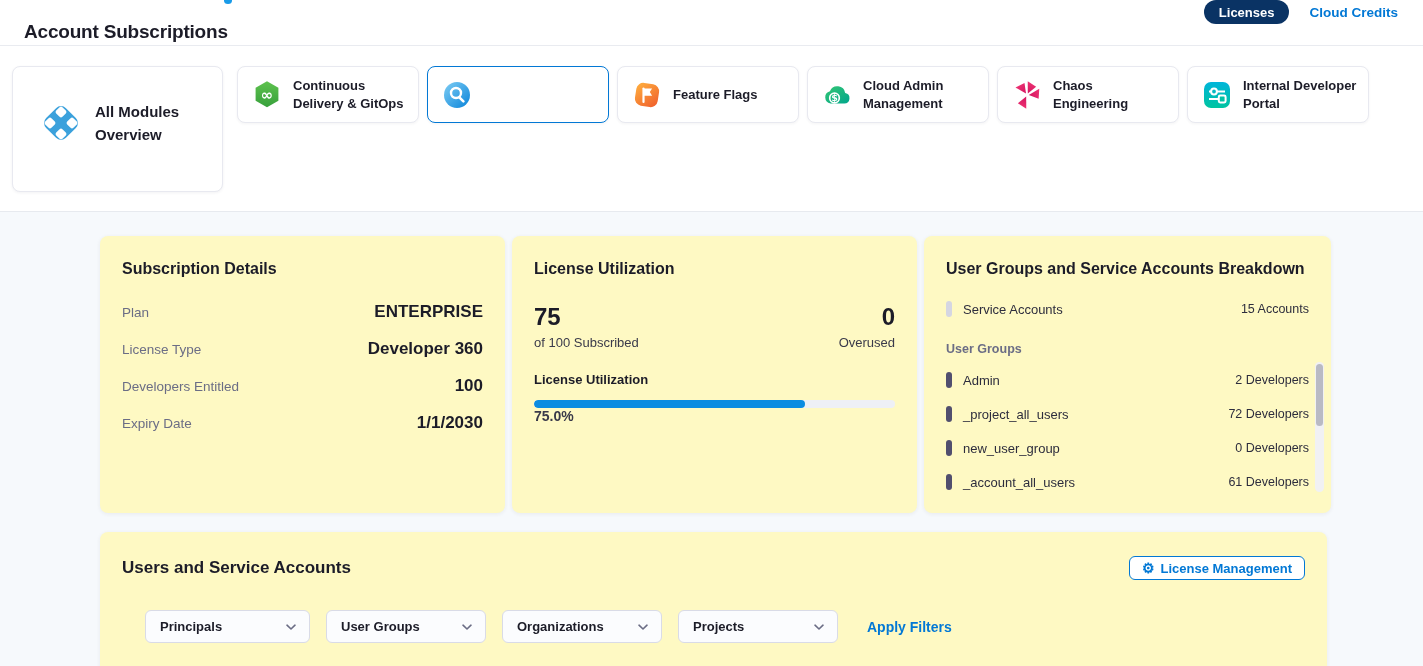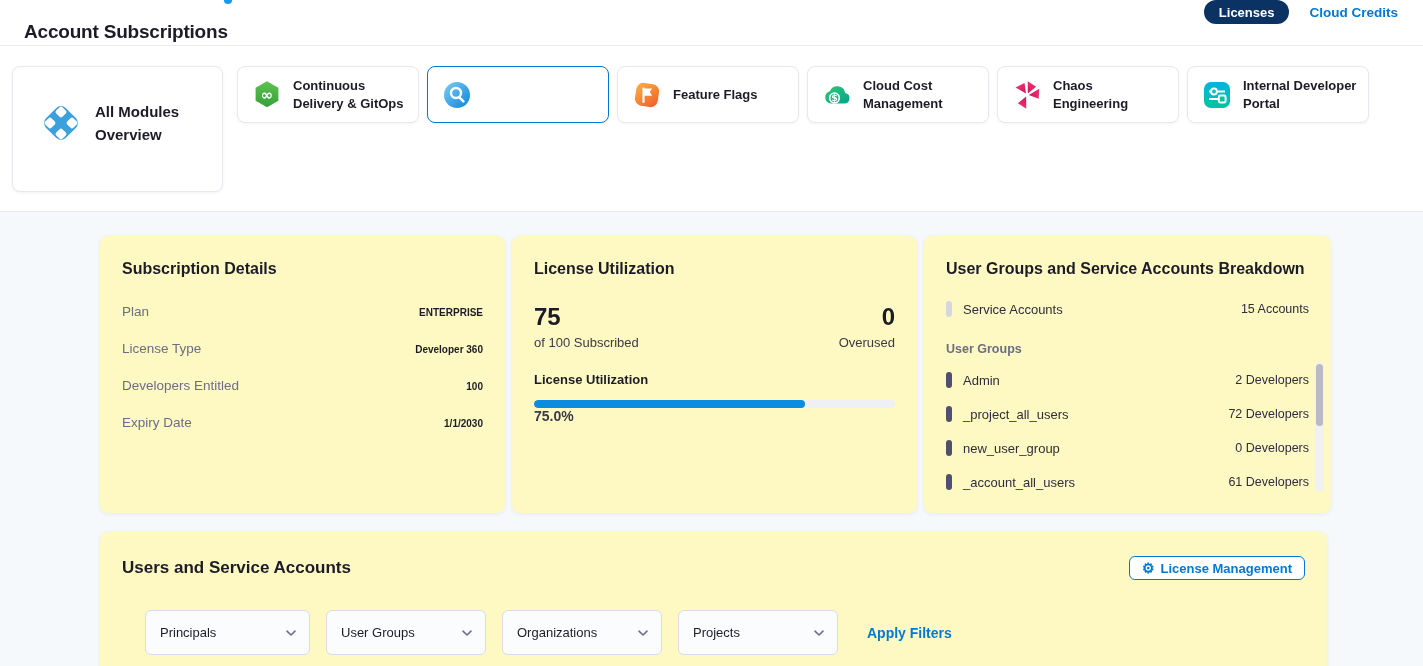--- a/index.html
+++ b/index.html
@@ -36,21 +36,21 @@
   .cards-row { display:flex; gap:7px; }
   .card { background:#fef9c3; border-radius:8px; box-shadow:0 1px 4px rgba(40,41,61,.07); }
   .card-a, .card-b { width:405px; height:277px; padding:24px 22px; }
   .card-c { width:407px; height:277px; padding:24px 22px; position:relative; }
   .card-title { font-size:16px; font-weight:700; color:#1c1c28; }
 
   
   .detail-rows { margin-top:24px; }
   .detail-row { display:flex; justify-content:space-between; align-items:baseline; margin-bottom:17px; line-height:19px; }
   .detail-label { font-size:13.5px; color:#6b6d85; }
-  .detail-value { font-size:10px; font-weight:700; color:#1c1c28; }
+  .detail-value { font-size:17px; font-weight:700; color:#1c1c28; }
 
   
   .usage-row { margin-top:26px; display:flex; justify-content:space-between; align-items:flex-end; }
   .big-num { font-size:24px; font-weight:700; color:#1c1c28; line-height:1.1; }
   .usage-caption { font-size:13px; color:#3a3a4a; margin-top:5px; }
   .usage-right { text-align:right; }
   .bar-label { margin-top:22px; font-size:13px; font-weight:700; color:#1c1c28; }
   .bar-track { margin-top:13px; height:8px; background:#eef0f6; border-radius:99px; overflow:hidden; }
   .bar-fill { height:100%; background:var(--bar,#0b8ce1); border-radius:99px; }
   .bar-pct { font-size:14px; font-weight:700; color:#3a3a4a; }
@@ -71,23 +71,23 @@
 
   
   .users-card { margin-top:19px; width:1227px; height:200px; padding:24px 22px; }
   .users-head { display:flex; justify-content:space-between; align-items:center; }
   .users-title { font-size:17px; font-weight:700; color:#1c1c28; }
   .lm-btn { display:flex; align-items:center; gap:6px; background:#fff; border:1px solid var(--accent,#0278d5);
             border-radius:6px; color:var(--accent,#0278d5); font-family:inherit; font-size:13px; font-weight:700;
             padding:4px 12px; height:24px; cursor:pointer; }
   .gear-glyph { font-size:14px; line-height:1; }
   .filters-row { margin-top:30px; margin-left:23px; display:flex; align-items:center; }
-  .dropdown { width:160px; height:45px; background:#fbfcfe; border:1px solid #d9dbe7; border-radius:6px;
+  .dropdown { width:160px; height:33px; background:#fbfcfe; border:1px solid #d9dbe7; border-radius:6px;
               display:flex; align-items:center; justify-content:space-between; padding:0 12px 0 14px;
-              margin-right:16px; cursor:pointer; }
+              margin-right:16px; cursor:pointer;font-weight:bold; }
   .dropdown:first-child { width:165px; }
   .dropdown .dd-label { font-size:13px; color:#1c1c28; }
   .apply-filters { margin-left:13px; font-size:14px; font-weight:700; }
 </style>
 </head>
 <body>
 
 <div class="page">
 
   <div class="topbar">
@@ -172,21 +172,21 @@
                 <linearGradient id="gcc" x1="0" y1="0" x2="1" y2="1">
                   <stop offset="0" stop-color="#35c673"></stop>
                   <stop offset="1" stop-color="#00a68c"></stop>
                 </linearGradient>
               </defs>
               <path d="M9.5 24.5h13.8a5.3 5.3 0 0 0 .9-10.5A8 8 0 0 0 8.9 12.2 6.3 6.3 0 0 0 9.5 24.5z" fill="url(#gcc)"></path>
               <circle cx="13.5" cy="19" r="4.8" fill="none" stroke="#fff" stroke-width="1.7"></circle>
               <text x="13.5" y="22.3" text-anchor="middle" font-size="9.5" font-weight="bold" fill="#fff" font-family="DejaVu Sans,sans-serif">$</text>
             </svg>
           </span>
-          <span class="label">Cloud Cost Management</span>
+          <span class="label">Cloud Admin Management</span>
         </div>
 
         <div class="module-card">
           <span class="micon">
             <svg width="32" height="32" viewBox="0 0 32 32">
               <defs>
                 <linearGradient id="gch" x1="0" y1="0" x2="1" y2="1">
                   <stop offset="0" stop-color="#f43b78"></stop>
                   <stop offset="1" stop-color="#d3135f"></stop>
                 </linearGradient>

